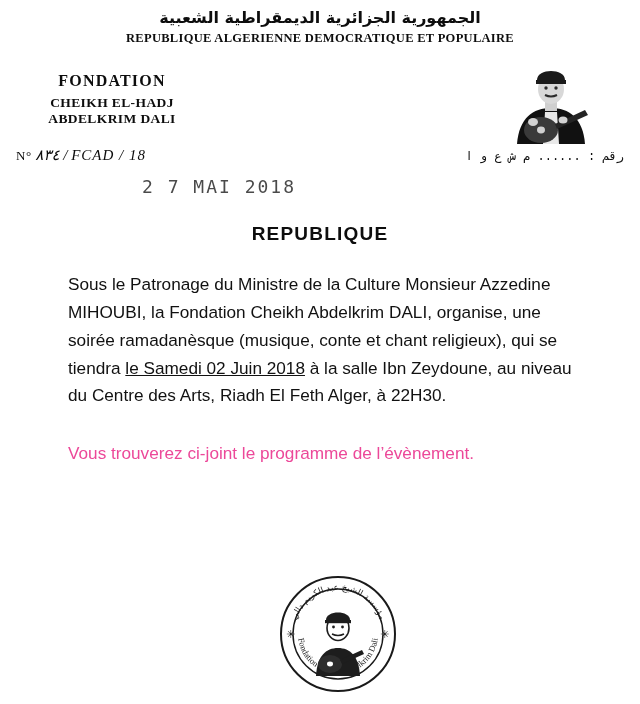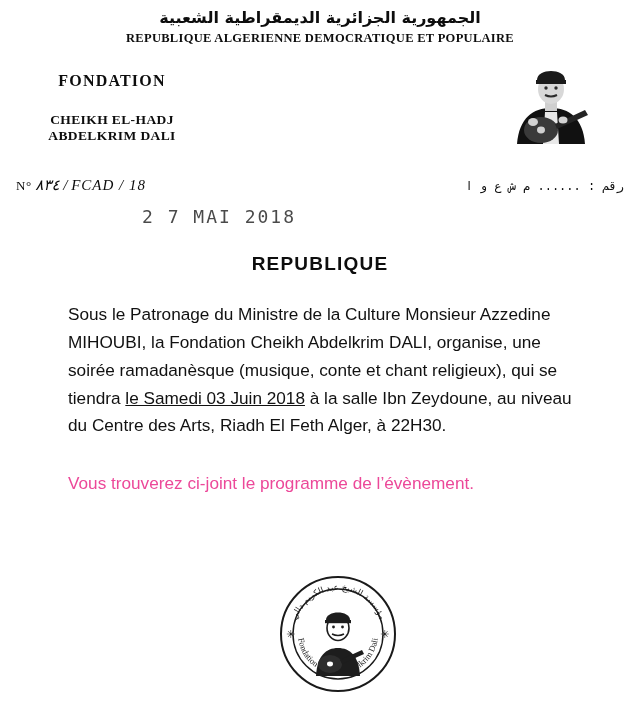--- a/index.html
+++ b/index.html
@@ -57,21 +57,21 @@
   }
   .lh-left .line1 {
     font-size: 16px;
     font-weight: bold;
     letter-spacing: 1.2px;
   }
   .lh-left .line2 {
     font-size: 13.5px;
     font-weight: bold;
     letter-spacing: 0.4px;
-    margin-top: 22px;
+    margin-top: 5px;
   }
   .lh-center {
     width: 150px;
     display: flex;
     align-items: flex-start;
     justify-content: center;
   }
   .lh-right {
     width: 200px;
     text-align: center;
@@ -97,21 +97,21 @@
     overflow: hidden;
   }
   .photo svg { display: block; }
 
   
   .ref-row {
     display: flex;
     justify-content: space-between;
     align-items: flex-end;
     padding: 0 16px;
-    margin-top: 30px;
+    margin-top: 0;
   }
   .ref-left {
     font-family: "Liberation Serif", serif;
     font-size: 13px;
     letter-spacing: 0.5px;
   }
   .ref-left .num {
     font-style: italic;
     font-family: "Liberation Serif", serif;
     font-size: 15px;
@@ -231,21 +231,21 @@
       <span class="num">٨٣٤ / FCAD / 18</span>
     </div>
     <div class="ref-right">رقم : ...... م ش ع و ا</div>
   </div>
 
   <div class="date-stamp">2 7 MAI 2018</div>
 
   <div class="doc-title">REPUBLIQUE</div>
 
   <div class="body-text">
-    <span>Sous le Patronage du Ministre de la Culture Monsieur Azzedine MIHOUBI, la Fondation Cheikh Abdelkrim DALI, organise, une soirée ramadanèsque (musique, conte et chant religieux), qui se tiendra </span><span class="u">le Samedi 03 Juin 2018</span><span> à la salle Ibn Zeydoune, au niveau du Centre des Arts, Riadh El Feth Alger, à 22H30.</span>
+    <span>Sous le Patronage du Ministre de la Culture Monsieur Azzedine MIHOUBI, la Fondation Cheikh Abdelkrim DALI, organise, une soirée ramadanèsque (musique, conte et chant religieux), qui se tiendra </span><span class="u">le Samedi 02 Juin 2018</span><span> à la salle Ibn Zeydoune, au niveau du Centre des Arts, Riadh El Feth Alger, à 22H30.</span>
   </div>
 
   <div class="body-note">Vous trouverez ci-joint le programme de l’évènement.</div>
 
   <div class="stamp-wrap">
     <svg width="124" height="124" viewBox="0 0 124 124" xmlns="http://www.w3.org/2000/svg">
       <defs>
         <path id="arcTop" d="M 18 62 A 44 44 0 0 1 106 62"></path>
         <path id="arcBottom" d="M 22 62 A 40 40 0 0 0 102 62"></path>
       </defs>

